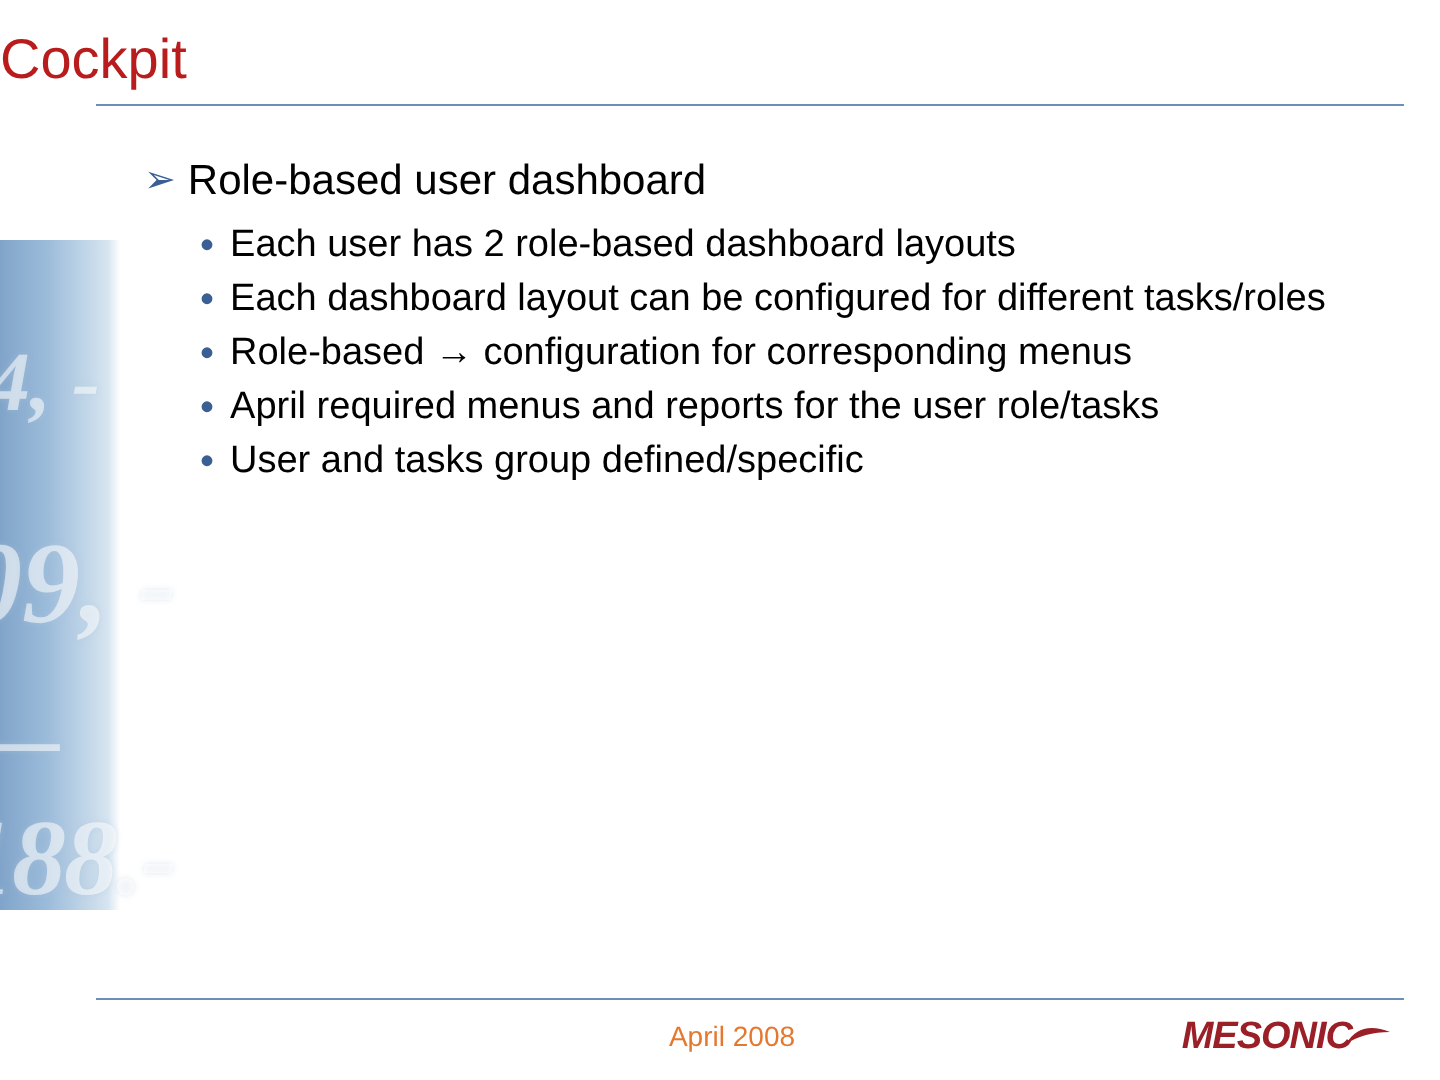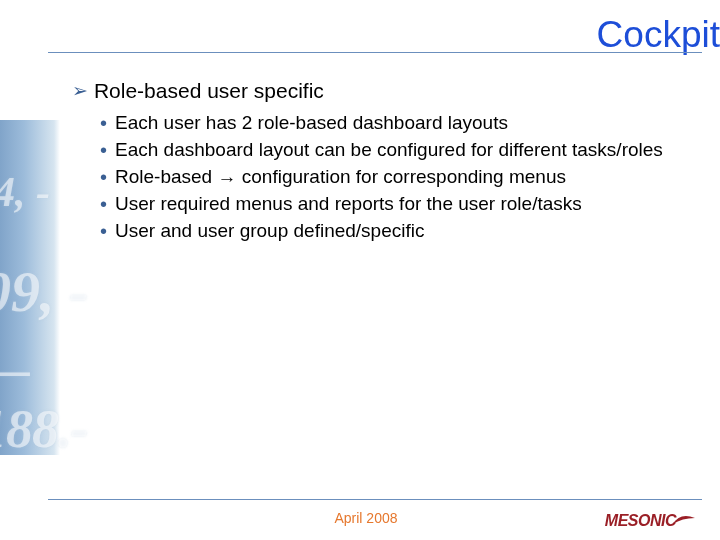--- a/index.html
+++ b/index.html
@@ -36,23 +36,23 @@
     position: absolute;
     left: 48px; right: 18px;
     top: 52px;
     height: 0;
     border-top: 1.5px solid #6b8fbd;
   }
   .title {
     position: absolute;
     top: 14px;
     left: 0; right: 0;
-    text-align: right;
-    font-size: 37px;
-    color: #1d4ed8;
+    text-align: left;
+    font-size: 28px;
+    color: #b91c1c;
     font-weight: 400;
     font-family: Verdana, Arial, sans-serif;
   }
   .content {
     position: absolute;
     top: 78px;
     left: 72px;
     right: 30px;
     color: #000;
   }
@@ -105,21 +105,21 @@
     position: absolute;
     right: 24px;
     bottom: 10px;
     display: flex;
     align-items: baseline;
     font-family: Arial, sans-serif;
   }
   .logo-text {
     font-weight: 900;
     font-style: italic;
-    font-size: 16px;
+    font-size: 19px;
     color: #9a1f26;
     letter-spacing: -0.5px;
   }
   .logo-swoosh {
     width: 24px;
     height: 14px;
     margin-left: -4px;
     position: relative;
     top: 2px;
   }
@@ -135,42 +135,42 @@
   <div class="bg-num n2">09, -</div>
   <div class="bg-num n3">—</div>
   <div class="bg-num n4">188.-</div>
 
   <div class="title">Cockpit</div>
   <div class="hr-top"></div>
 
   <div class="content">
     <div class="lvl1-row">
       <span class="lvl1-bullet">➢</span>
-      <span class="lvl1-text">Role-based user specific</span>
+      <span class="lvl1-text">Role-based user dashboard</span>
     </div>
     <div class="sublist">
       <div class="lvl2-row">
         <span class="lvl2-bullet">•</span>
         <span class="lvl2-text">Each user has 2 role-based dashboard layouts</span>
       </div>
       <div class="lvl2-row">
         <span class="lvl2-bullet">•</span>
         <span class="lvl2-text">Each dashboard layout can be configured for different tasks/roles</span>
       </div>
       <div class="lvl2-row">
         <span class="lvl2-bullet">•</span>
         <span class="lvl2-text">Role-based → configuration for corresponding menus</span>
       </div>
       <div class="lvl2-row">
         <span class="lvl2-bullet">•</span>
-        <span class="lvl2-text">User required menus and reports for the user role/tasks</span>
+        <span class="lvl2-text">April required menus and reports for the user role/tasks</span>
       </div>
       <div class="lvl2-row">
         <span class="lvl2-bullet">•</span>
-        <span class="lvl2-text">User and user group defined/specific</span>
+        <span class="lvl2-text">User and tasks group defined/specific</span>
       </div>
     </div>
   </div>
 
   <div class="footer-line"></div>
   <div class="footer-date">April 2008</div>
 
   <div class="logo">
     <span class="logo-text">MESONIC</span>
     <span class="logo-swoosh">

